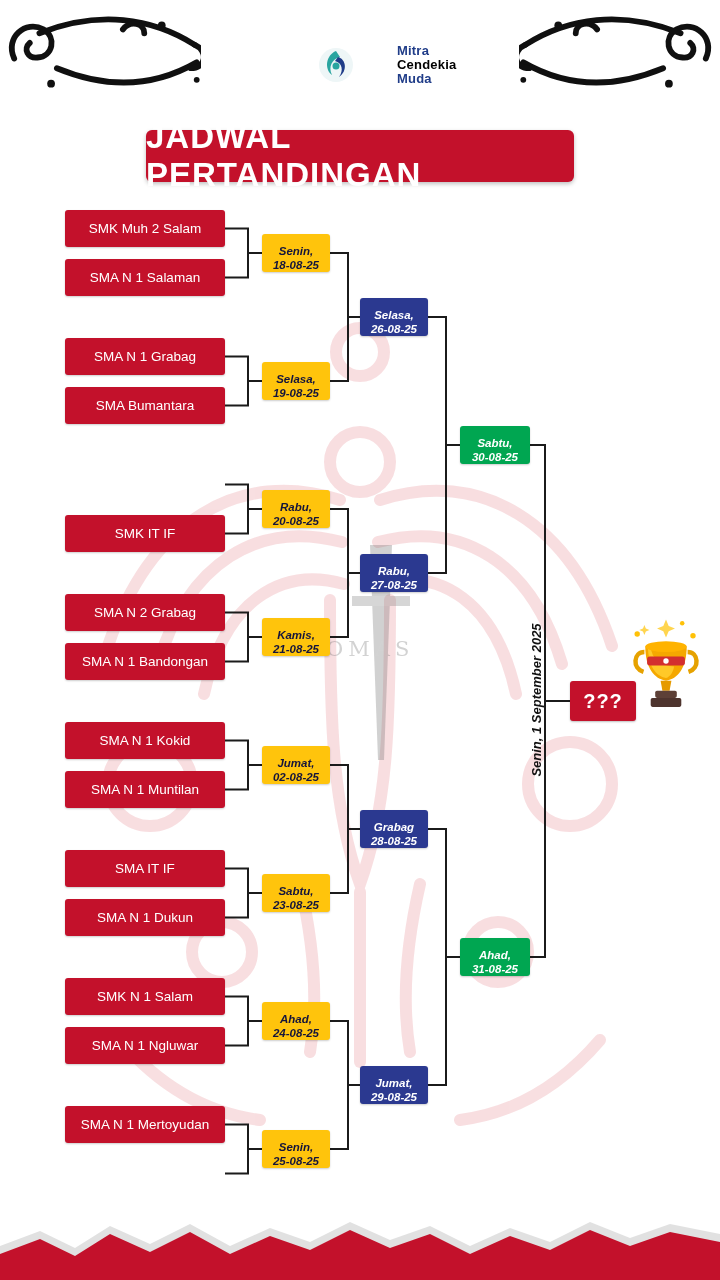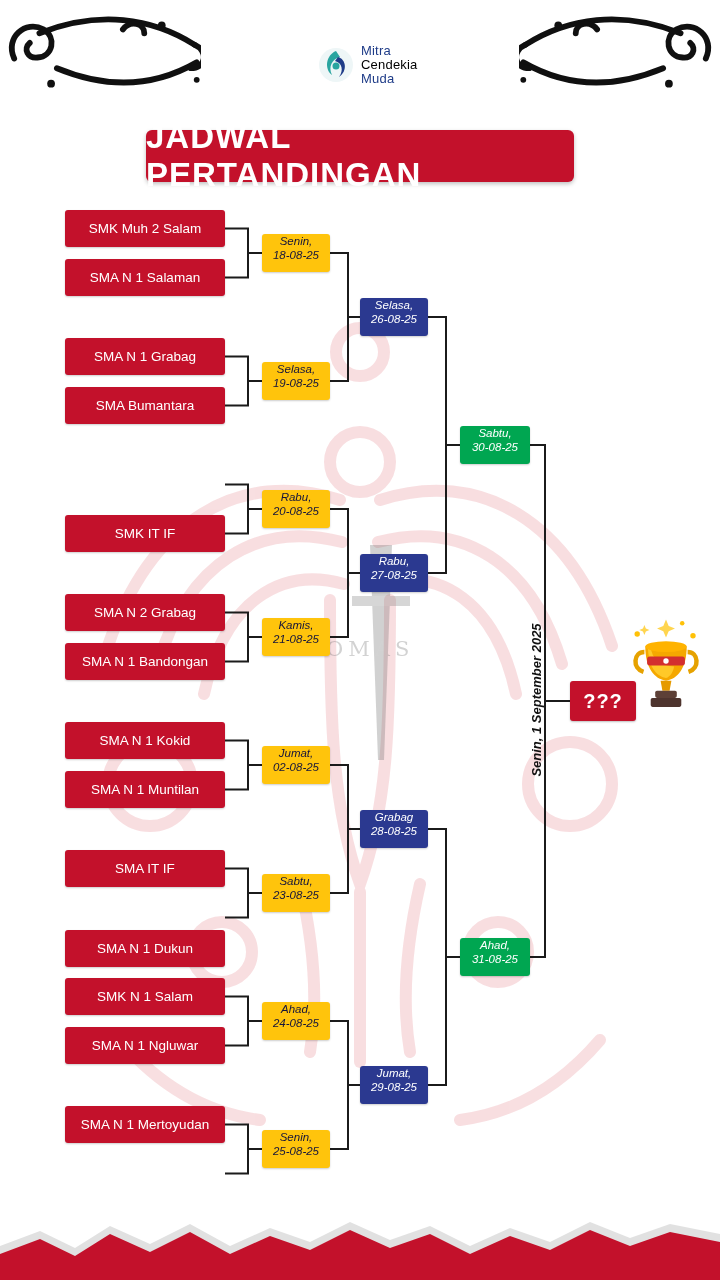--- a/index.html
+++ b/index.html
@@ -6,41 +6,41 @@
   .page{
     position:relative;width:720px;height:1280px;margin:0 auto;
     background:#ffffff;overflow:hidden;
     font-family:"Liberation Sans", sans-serif;
   }
   .layer{position:absolute;left:0;top:0;width:720px;height:1280px;}
   .z0{z-index:0}.z1{z-index:1}.z2{z-index:2}
 
   
   .logo{position:absolute;top:44px;left:318px;display:flex;align-items:center;gap:7px;z-index:3;}
-  .logo-text{color:#1F3C88;font-weight:normal;font-size:13px;line-height:14px;letter-spacing:.2px;}
+  .logo-text{color:#1F3C88;font-weight:bold;font-size:13px;line-height:14px;letter-spacing:.2px;margin-left:36px;}
   .logo-text .t2{color:#000000;}
   .title-banner{
     position:absolute;left:146px;top:130px;width:428px;height:52px;z-index:3;
     background:#C3112B;border-radius:6px;display:flex;align-items:center;justify-content:center;
     box-shadow:0 2px 4px rgba(0,0,0,.25);
   }
   .title-banner span{color:#fff;font-weight:bold;font-size:33px;letter-spacing:1px;}
 
   
   .team{
     position:absolute;left:65px;width:160px;height:37px;z-index:3;
     background:#C3112B;border-radius:3px;color:#fff;
     display:flex;align-items:center;justify-content:center;
     font-size:13.5px;font-weight:500;text-align:center;
     box-shadow:0 1px 2px rgba(0,0,0,.2);
   }
   .match{
     position:absolute;width:68px;height:38px;z-index:3;border-radius:3px;
-    display:flex;flex-direction:column;align-items:center;justify-content:flex-start;
-    font-size:11.5px;font-style:italic;font-weight:400;line-height:14px;text-align:center;
+    display:flex;flex-direction:column;align-items:center;justify-content:flex-end;
+    font-size:11.5px;font-style:italic;font-weight:700;line-height:14px;text-align:center;
     box-shadow:0 1px 2px rgba(0,0,0,.2);
   }
   .r1{left:262px;background:#FFC40C;color:#14143c;}
   .r2{left:360px;background:#2B3990;color:#ffffff;}
   .r3{left:460px;width:70px;background:#00A651;color:#ffffff;}
   .final-box{
     position:absolute;left:570px;top:681px;width:66px;height:40px;z-index:3;
     background:#C3112B;border-radius:3px;color:#fff;font-weight:bold;font-size:20px;
     display:flex;align-items:center;justify-content:center;letter-spacing:1px;
     box-shadow:0 1px 2px rgba(0,0,0,.25);
@@ -164,21 +164,21 @@
   <div class="team" style="top:210px">SMK Muh 2 Salam</div>
   <div class="team" style="top:259px">SMA N 1 Salaman</div>
   <div class="team" style="top:338px">SMA N 1 Grabag</div>
   <div class="team" style="top:387px">SMA Bumantara</div>
   <div class="team" style="top:515px">SMK IT IF</div>
   <div class="team" style="top:594px">SMA N 2 Grabag</div>
   <div class="team" style="top:643px">SMA N 1 Bandongan</div>
   <div class="team" style="top:722px">SMA N 1 Kokid</div>
   <div class="team" style="top:771px">SMA N 1 Muntilan</div>
   <div class="team" style="top:850px">SMA IT IF</div>
-  <div class="team" style="top:930px">SMA N 1 Dukun</div>
+  <div class="team" style="top:899px">SMA N 1 Dukun</div>
   <div class="team" style="top:978px">SMK N 1 Salam</div>
   <div class="team" style="top:1027px">SMA N 1 Ngluwar</div>
   <div class="team" style="top:1106px">SMA N 1 Mertoyudan</div>
 
   <div class="match r1" style="top:234px">
       <span>Senin,</span>
       <span>18-08-25</span>
     </div>
   <div class="match r1" style="top:362px">
       <span>Selasa,</span>

